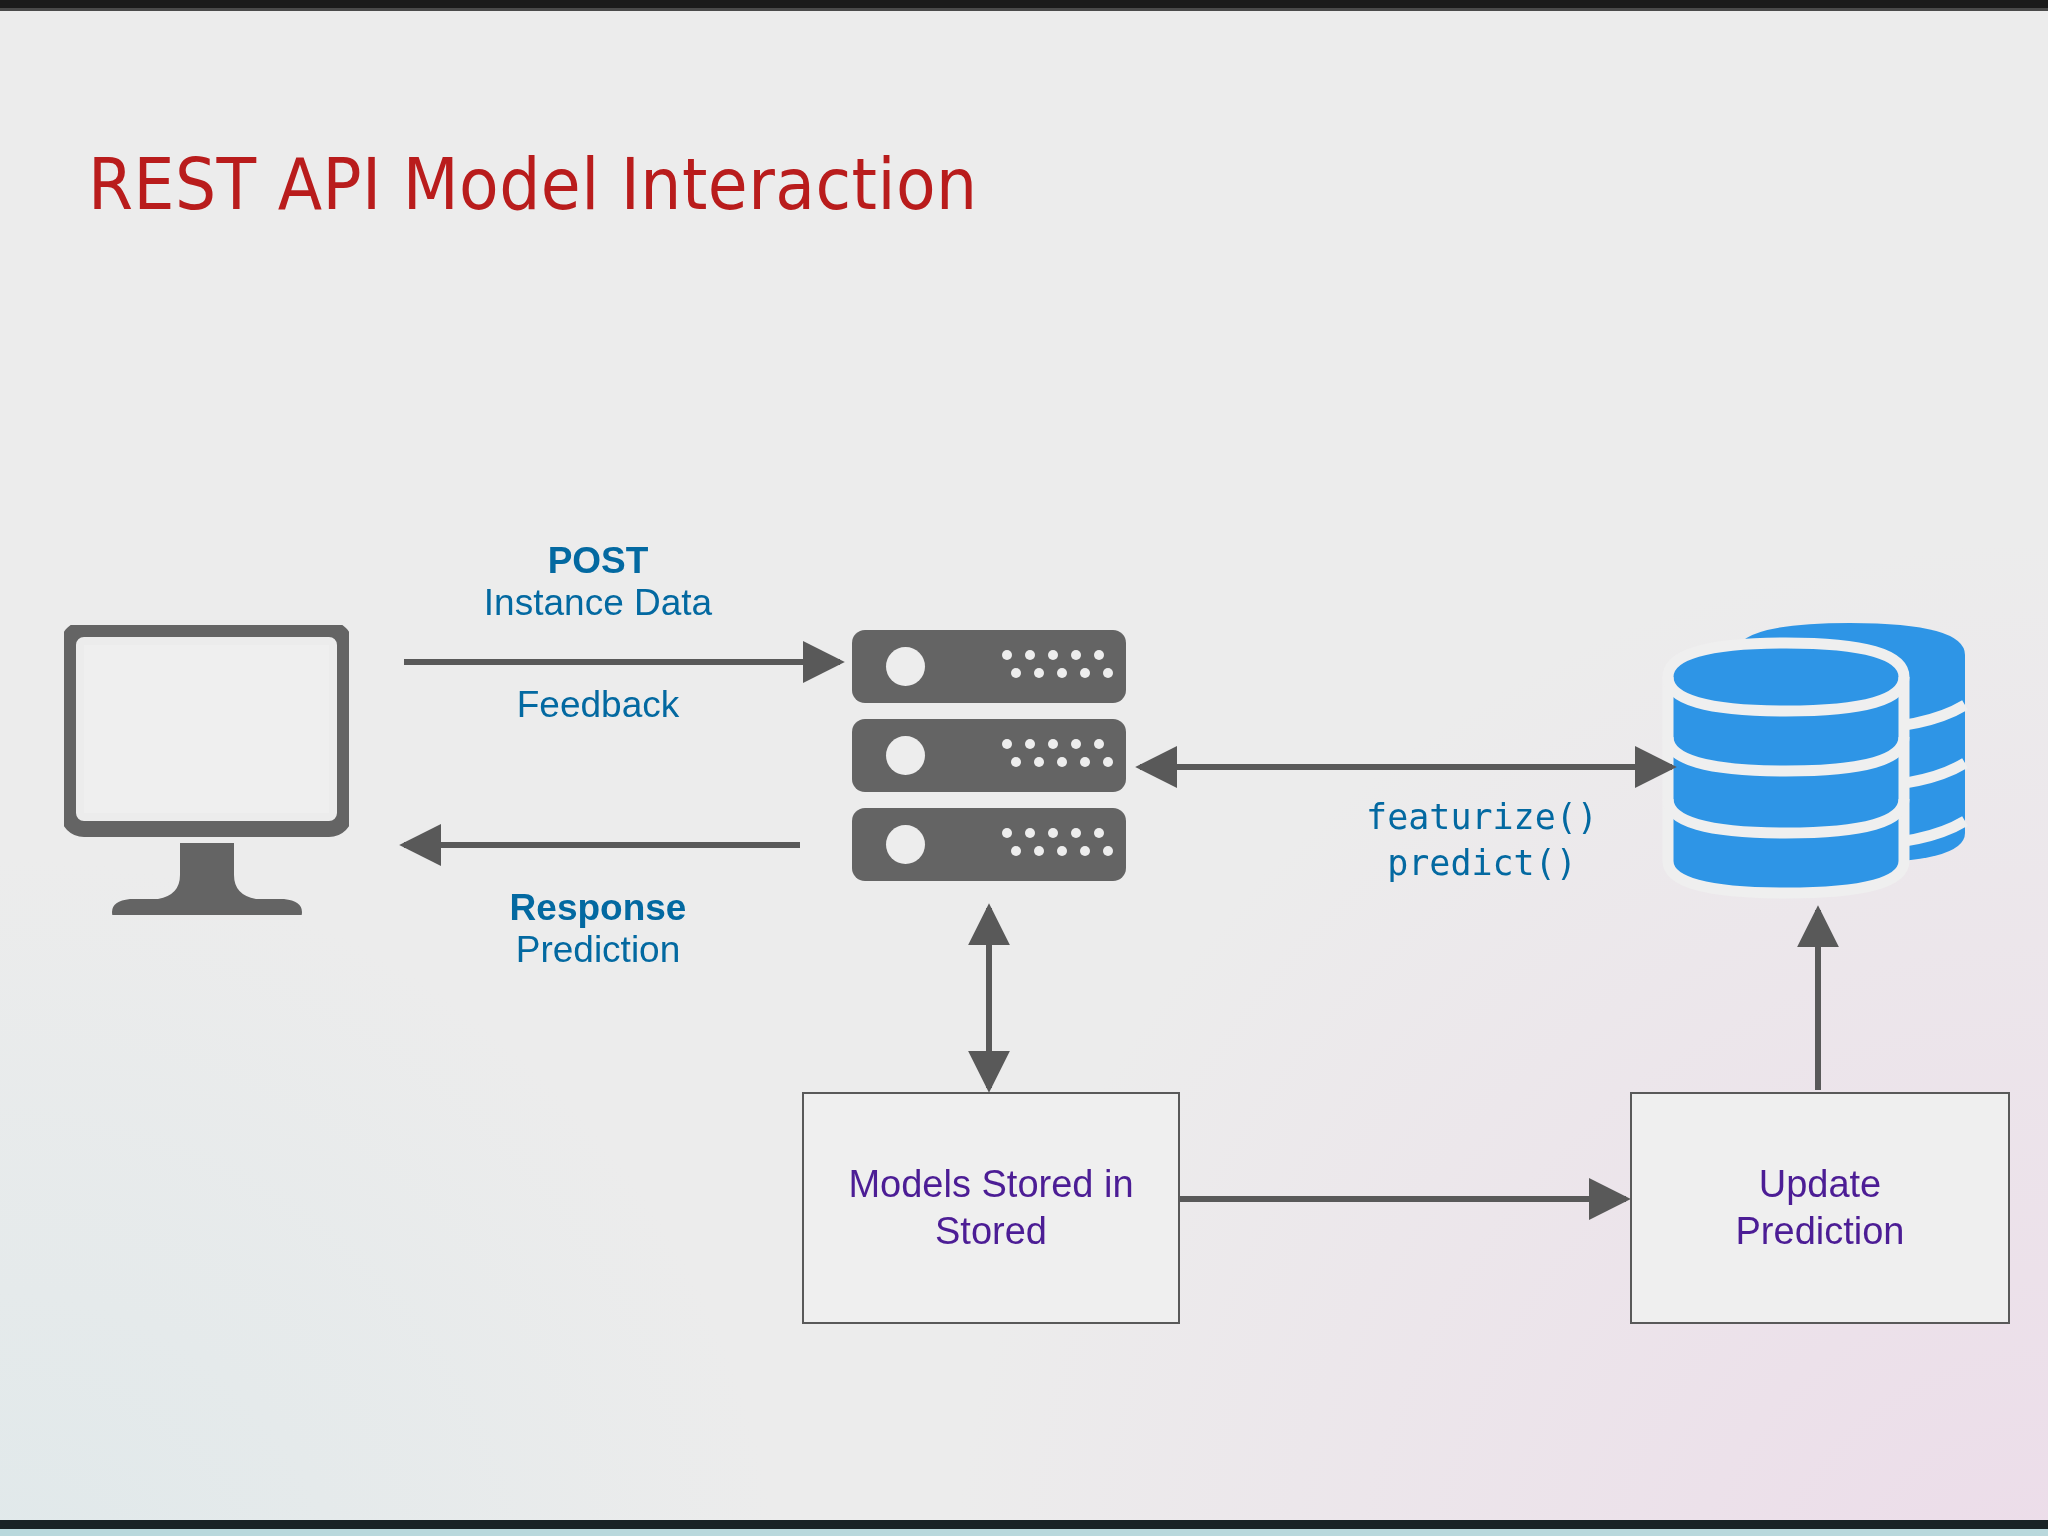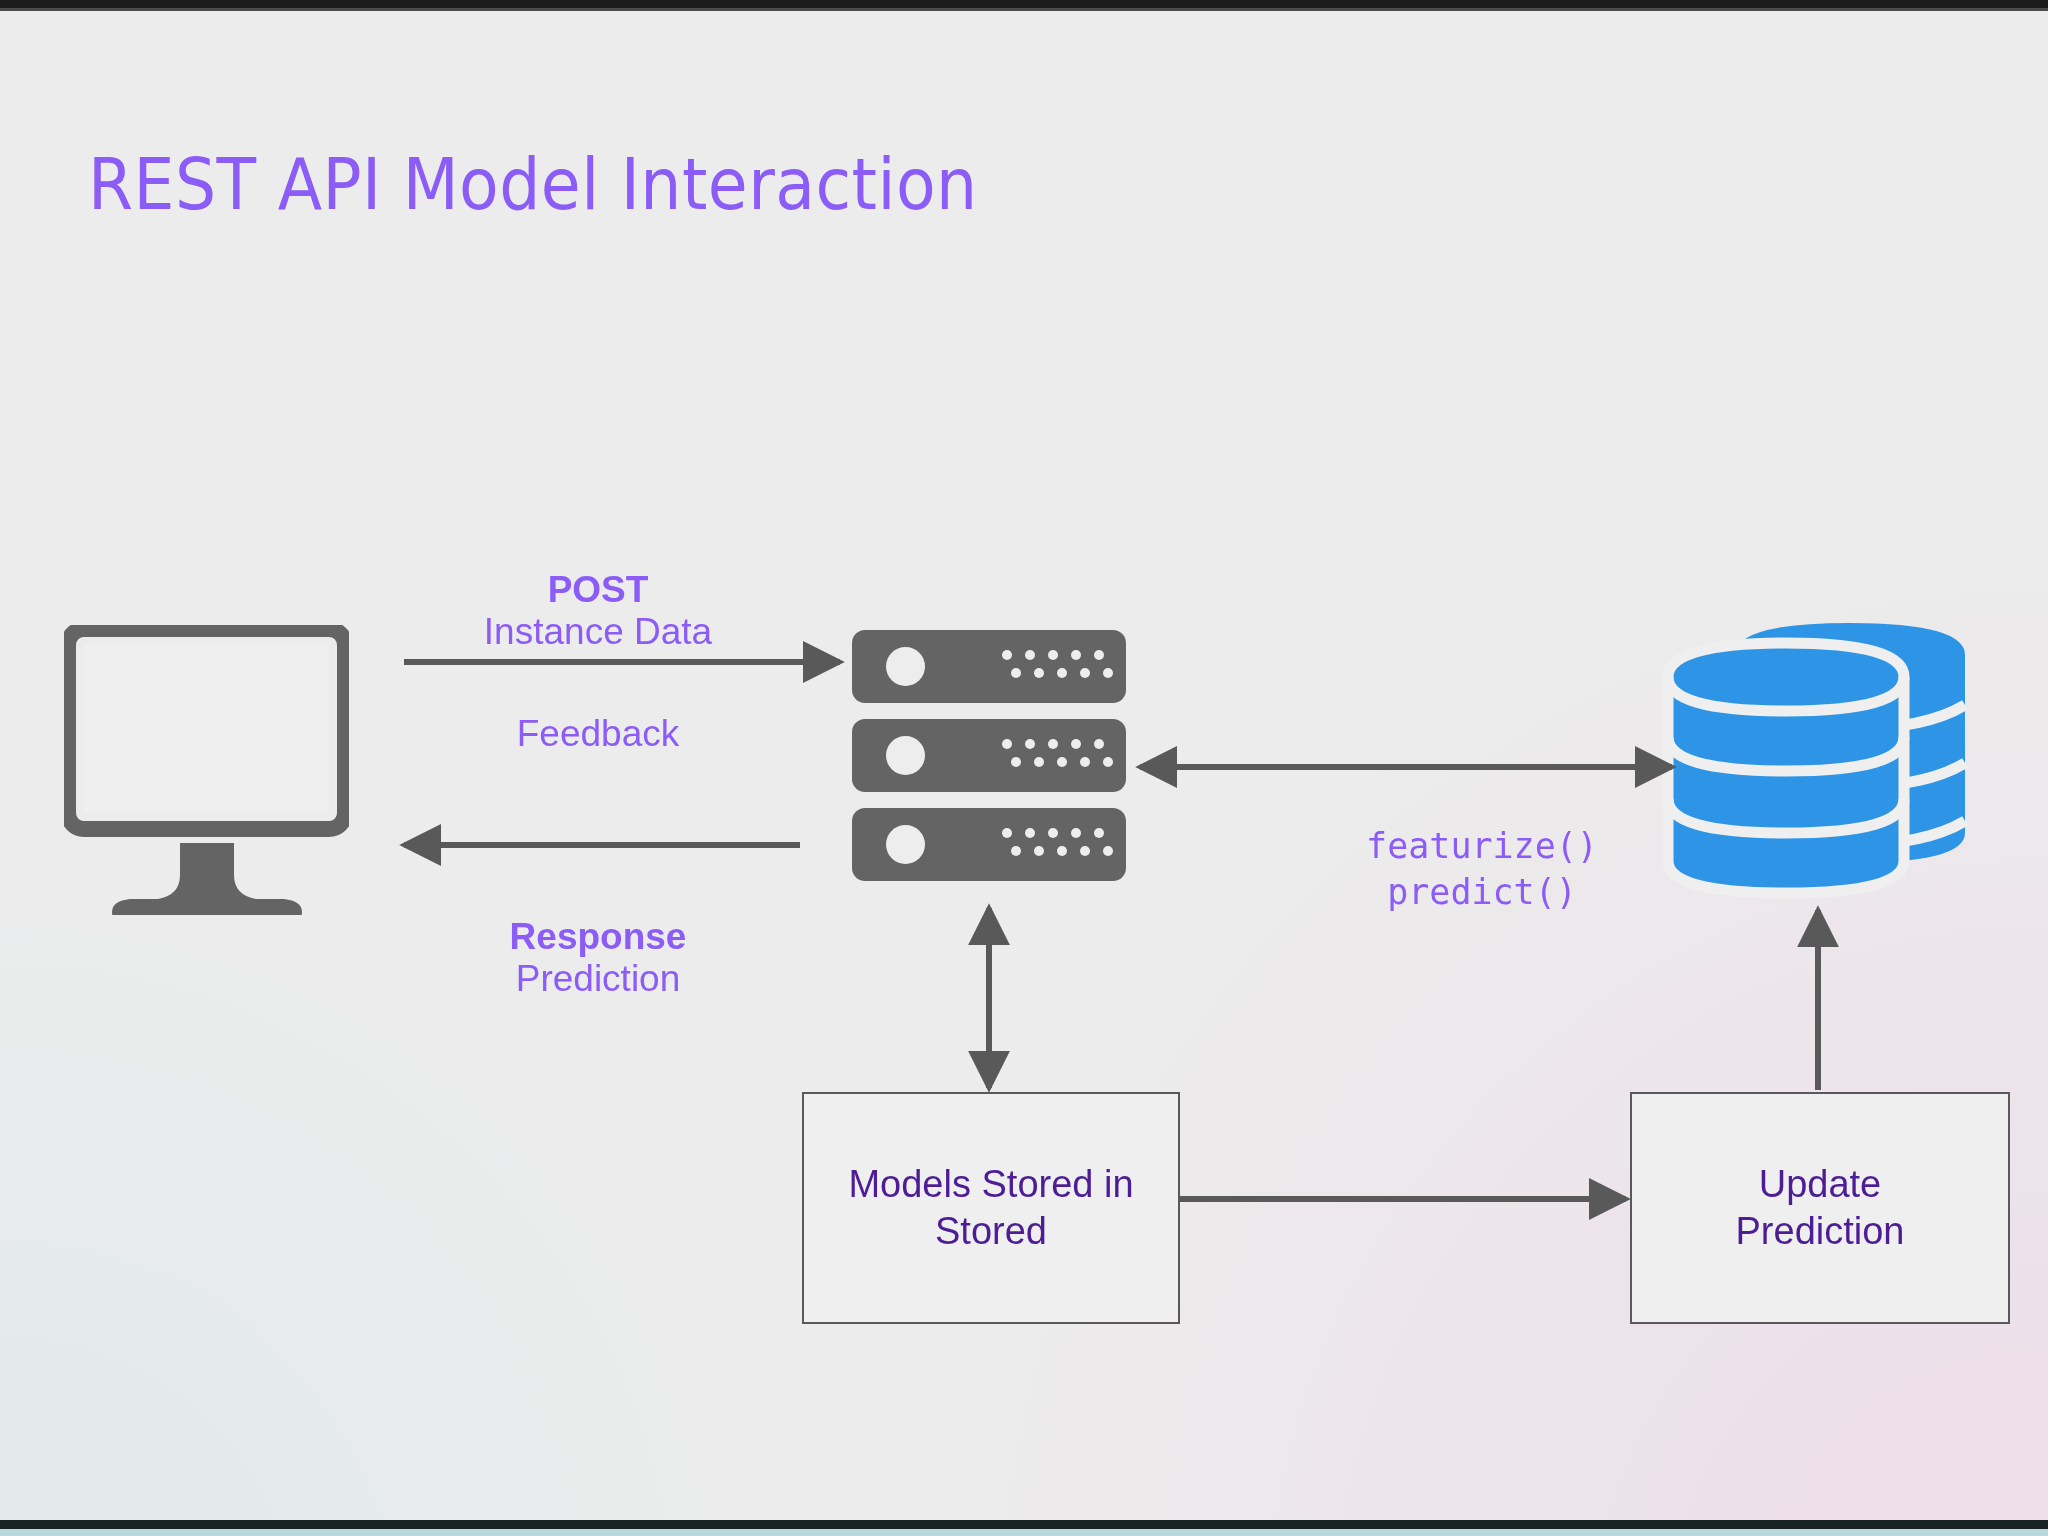--- a/index.html
+++ b/index.html
@@ -51,21 +51,21 @@
 
   
   .title {
     position: absolute;
     left: 88px;
     top: 142px;
     font-family: "DejaVu Sans Condensed", "Liberation Sans Narrow", "Liberation Sans", sans-serif;
     font-weight: 300;
     font-size: 72px;
     letter-spacing: 0.5px;
-    color: #8b5cf6;
+    color: #b91c1c;
     white-space: nowrap;
     font-stretch: condensed;
     text-align: center;
   }
 
   
   .monitor { position: absolute; left: 64px; top: 625px; width: 285px; height: 290px; }
 
   
   .server { position: absolute; left: 852px; top: 630px; width: 280px; height: 265px; }
@@ -113,23 +113,22 @@
     line-height: 1.24;
     color: #4c1d95;
   }
   #box-models { left: 802px; top: 1092px; width: 374px; height: 228px; }
   #box-annotations { left: 1630px; top: 1092px; width: 376px; height: 228px; }
 
   
   .lbl {
     position: absolute;
     text-align: center;
-    color: #8b5cf6;
+    color: #0369a1;
     white-space: nowrap;
-    margin-top: 29px;
   }
   .lbl .strong { font-weight: bold; font-size: 37px; display: block; }
   .lbl .reg { font-weight: normal; font-size: 37px; display: block; }
   .lbl .mono {
     font-family: "DejaVu Sans Mono", "Liberation Mono", monospace;
     font-weight: normal;
     font-size: 35px;
     display: block;
     line-height: 1.3;
   }

